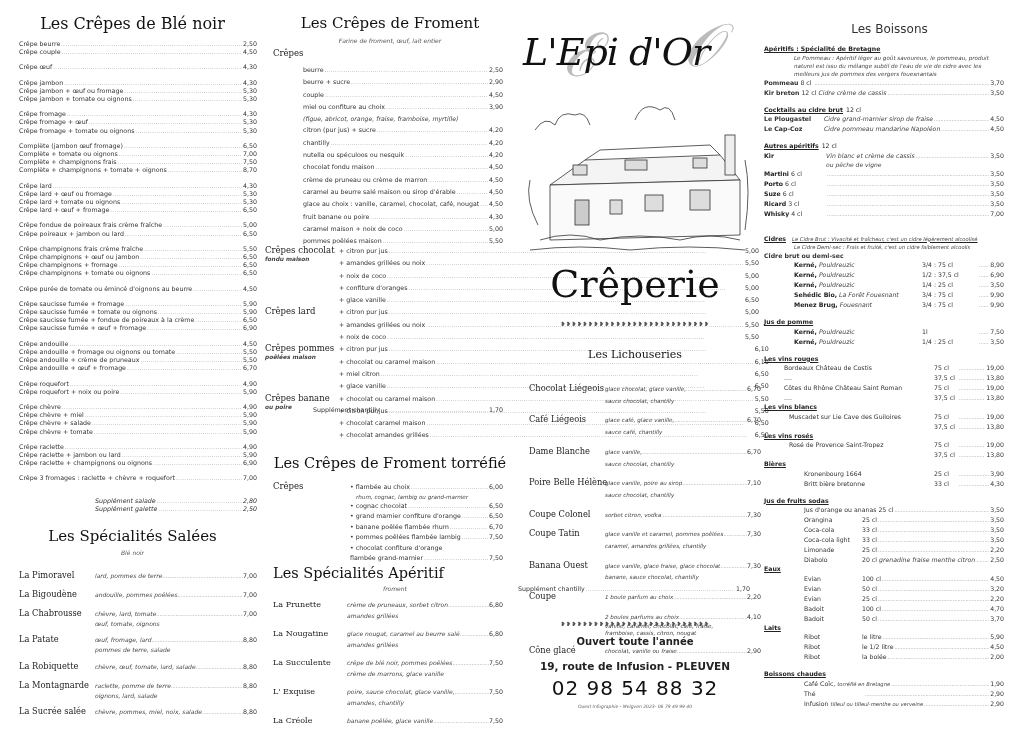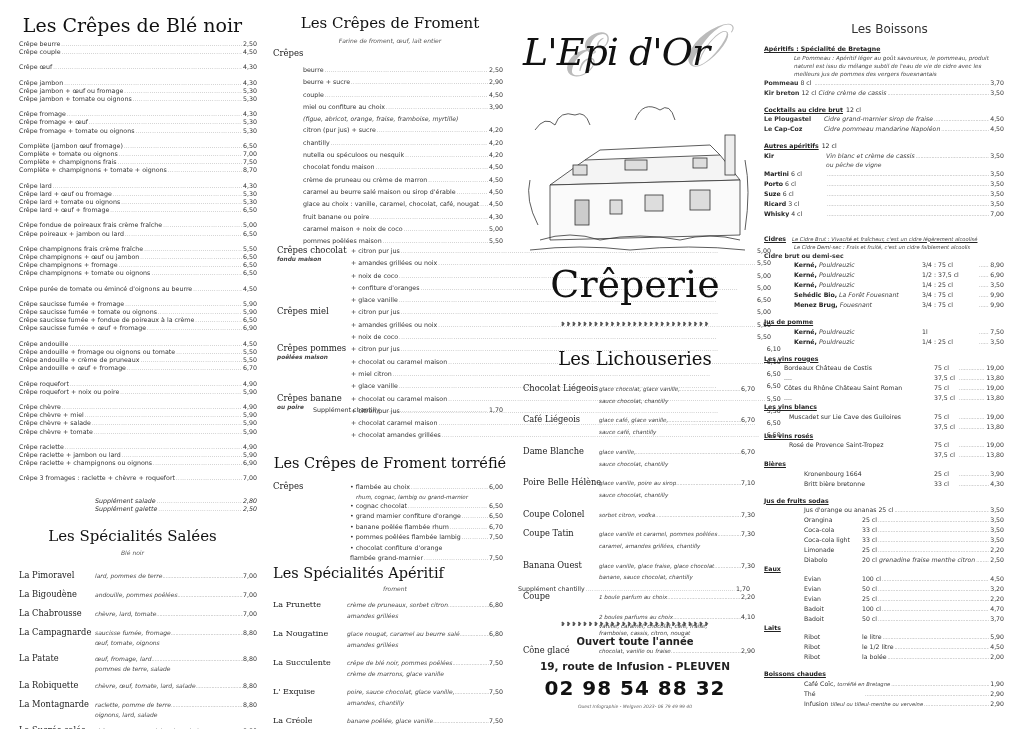--- a/index.html
+++ b/index.html
@@ -15,42 +15,42 @@
   .sub { font-style: italic; font-size: 6px; color: #555; text-align: center; }
 
   .row { display: flex; align-items: baseline; font-size: 6.3px; line-height: 8.2px; white-space: nowrap; }
   .row .lbl { flex: 0 0 auto; }
   .row .dots { flex: 1 1 auto; overflow: hidden; color: #666; margin: 0 1px; }
   .row .dots::before { content: "........................................................................................................................................................"; letter-spacing: 0.5px; font-size: 5px; }
   .row .pr { flex: 0 0 auto; text-align: right; }
   .gap { height: 7px; }
 
   
-  #c1-title { position: absolute; left: 0; width: 265px; top: 14px; font-size: 19px; }
+  #c1-title { position: absolute; left: 0; width: 265px; top: 14px; font-size: 16px; }
   #c1-list { position: absolute; left: 19px; top: 40px; width: 238px; }
   .supp { padding-left: 76px; font-style: italic; }
   #c1-title2 { position: absolute; left: 0; width: 265px; top: 527px; font-size: 15px; }
   #c1-sub2 { position: absolute; left: 0; width: 265px; top: 549px; }
   #c1-sal { position: absolute; left: 19px; top: 563px; width: 238px; }
   .sal { display: flex; align-items: baseline; white-space: nowrap; }
   .sal .nm { font-family: "DejaVu Serif", serif; font-size: 8.3px; line-height: 8.5px; width: 76px; flex: 0 0 76px; color: #222; }
   .sal .ds { font-style: italic; font-size: 6px; line-height: 8.5px; flex: 0 0 auto; color: #444; }
   .sal .dots { flex: 1 1 auto; overflow: hidden; color: #666; }
   .sal .dots::before { content: "........................................................................................................"; font-size: 5px; }
   .sal .pr { font-size: 6.3px; flex: 0 0 auto; }
   .sal-extra { padding-left: 76px; font-style: italic; font-size: 6px; line-height: 7.3px; color: #444; }
 
   
   #c2-title { position: absolute; left: 0; width: 250px; top: 14px; font-size: 15px; }
   #c2-sub { position: absolute; left: 0; width: 250px; top: 37px; }
   #c2-crepes-h { position: absolute; left: 8px; top: 48px; font-family: "DejaVu Serif", serif; font-size: 8.5px; color: #222; }
   #c2-list { position: absolute; left: 38px; top: 64px; width: 200px; }
   .row-it { font-style: italic; font-size: 6.2px; line-height: 11.3px; color: #444; }
   #c2-list .row { line-height: 11.3px; }
-  #c2-groups { position: absolute; left: 12px; top: 245px; width: 230px; }
+  #c2-groups { position: absolute; left: 0; top: 245px; width: 230px; }
   .grp { display: flex; }
   .grp .gname { width: 74px; flex: 0 0 74px; }
   .grp .gname .g1 { font-family: "DejaVu Serif", serif; font-size: 8.5px; color: #222; line-height: 11px; display: block; }
   .grp .gname .g2 { font-style: italic; font-weight: bold; font-size: 5.8px; color: #444; display: block; }
   .grp .gitems { flex: 1; }
   .grp .gitems .row { line-height: 11.3px; }
   #c2-suppl { position: absolute; left: 38px; top: 406px; width: 200px; }
   #c2-title2 { position: absolute; left: 0; width: 250px; top: 455px; font-size: 14.5px; }
   #c2-flam-h { position: absolute; left: 8px; top: 481px; font-family: "DejaVu Serif", serif; font-size: 8.5px; color: #222; }
   #c2-flam { position: absolute; left: 85px; top: 482px; width: 153px; }
@@ -66,34 +66,34 @@
   .suc .pr { font-size: 6.3px; }
   .suc-extra { padding-left: 74px; font-style: italic; font-size: 6px; color: #444; line-height: 10px; }
 
   
   #logo { position: absolute; left: 8px; top: 24px; width: 230px; height: 60px; }
   #logo-text { position: absolute; left: 0; top: 6px; font-family: "DejaVu Serif", serif; font-size: 38px; color: #111; letter-spacing: -1px; font-style: italic; }
   .orn { position: absolute; font-family: "DejaVu Serif", serif; color: #bbb; font-size: 60px; font-style: italic; }
   #house { position: absolute; left: 10px; top: 90px; width: 225px; height: 165px; }
   #c3-creperie { position: absolute; left: 0; width: 240px; top: 262px; font-family: "DejaVu Serif", serif; font-size: 38px; text-align: center; color: #111; }
   .sep { position: absolute; left: 0; width: 240px; text-align: center; font-size: 6px; color: #555; letter-spacing: 0.5px; }
-  #c3-title { position: absolute; left: 0; width: 240px; top: 348px; font-size: 18px; }
-  #c3-lich { position: absolute; left: 8px; top: 376px; width: 232px; }
+  #c3-title { position: absolute; left: 0; width: 240px; top: 348px; font-size: 11px; }
+  #c3-lich { position: absolute; left: 14px; top: 376px; width: 232px; }
   .lich { display: flex; white-space: nowrap; align-items: baseline; }
   .lich .nm { font-family: "DejaVu Serif", serif; font-size: 8.3px; width: 76px; flex: 0 0 76px; color: #222; line-height: 11.7px; }
   .lich .ds { font-style: italic; font-size: 5.6px; color: #444; flex: 0 0 auto; line-height: 11.7px; }
   .lich .dots { flex: 1; overflow: hidden; color: #666; }
   .lich .dots::before { content: "........................................................................"; font-size: 5px; }
   .lich .pr { font-size: 6.3px; }
   .lich-extra { padding-left: 76px; font-style: italic; font-size: 5.6px; color: #444; line-height: 11.7px; }
   .lich-extra.tight { line-height: 7.5px; }
   #c3-suppl { position: absolute; left: 3px; top: 585px; width: 232px; }
   #c3-open { position: absolute; left: 0; width: 240px; top: 636px; text-align: center; font-size: 10px; font-weight: bold; color: #222; }
   #c3-addr { position: absolute; left: 0; width: 240px; top: 660px; text-align: center; font-size: 10.5px; font-weight: bold; color: #222; }
-  #c3-phone { position: absolute; left: 0; width: 240px; top: 676px; text-align: center; font-size: 20px; font-weight: bold; color: #111; letter-spacing: 1px; }
+  #c3-phone { position: absolute; left: 0; width: 240px; top: 676px; text-align: center; font-size: 20px; font-weight: normal; color: #111; letter-spacing: 1px; }
   #c3-credit { position: absolute; left: 0; width: 240px; top: 704px; text-align: center; font-size: 4.5px; font-style: italic; color: #666; }
 
   
   #c4-title { position: absolute; left: 0; width: 269px; top: 22px; font-size: 12px; font-family: "DejaVu Sans", sans-serif; color: #333; }
   #c4-body { position: absolute; left: 9px; top: 45px; width: 240px; font-size: 6.2px; }
   .sec-h { text-decoration: underline; font-weight: bold; color: #222; font-size: 6.2px; line-height: 8.5px; }
   .sec-h span.n { font-weight: normal; text-decoration: none; display: inline-block; }
   .note { font-style: italic; font-size: 5.6px; color: #444; line-height: 8px; }
   .b-row { display: flex; align-items: baseline; white-space: nowrap; line-height: 9px; }
   .b-row .nm { flex: 0 0 auto; }
@@ -362,26 +362,20 @@
         <span class="ds">andouille, pommes poêlées</span>
         <span class="dots"></span>
         <span class="pr">7,00</span>
       </div>
       <div class="sal">
         <span class="nm">La Chabrousse</span>
         <span class="ds">chèvre, lard, tomate</span>
         <span class="dots"></span>
         <span class="pr">7,00</span>
       </div>
-      <div class="sal">
-        <span class="nm">La Campagnarde</span>
-        <span class="ds">saucisse fumée, fromage</span>
-        <span class="dots"></span>
-        <span class="pr">8,80</span>
-      </div>
       <div class="sal-extra">œuf, tomate, oignons</div>
       <div class="sal">
         <span class="nm">La Patate</span>
         <span class="ds">œuf, fromage, lard</span>
         <span class="dots"></span>
         <span class="pr">8,80</span>
       </div>
       <div class="sal-extra">pommes de terre, salade</div>
       <div class="sal">
         <span class="nm">La Robiquette</span>
@@ -511,21 +505,21 @@
           </div>
           <div class="row">
             <span class="lbl">+ glace vanille</span>
             <span class="dots"></span>
             <span class="pr">6,50</span>
           </div>
         </div>
       </div>
       <div class="grp">
         <div class="gname">
-          <span class="g1">Crêpes miel</span>
+          <span class="g1">Crêpes lard</span>
         </div>
         <div class="gitems">
           <div class="row">
             <span class="lbl">+ citron pur jus</span>
             <span class="dots"></span>
             <span class="pr">5,00</span>
           </div>
           <div class="row">
             <span class="lbl">+ amandes grillées ou noix</span>
             <span class="dots"></span>

